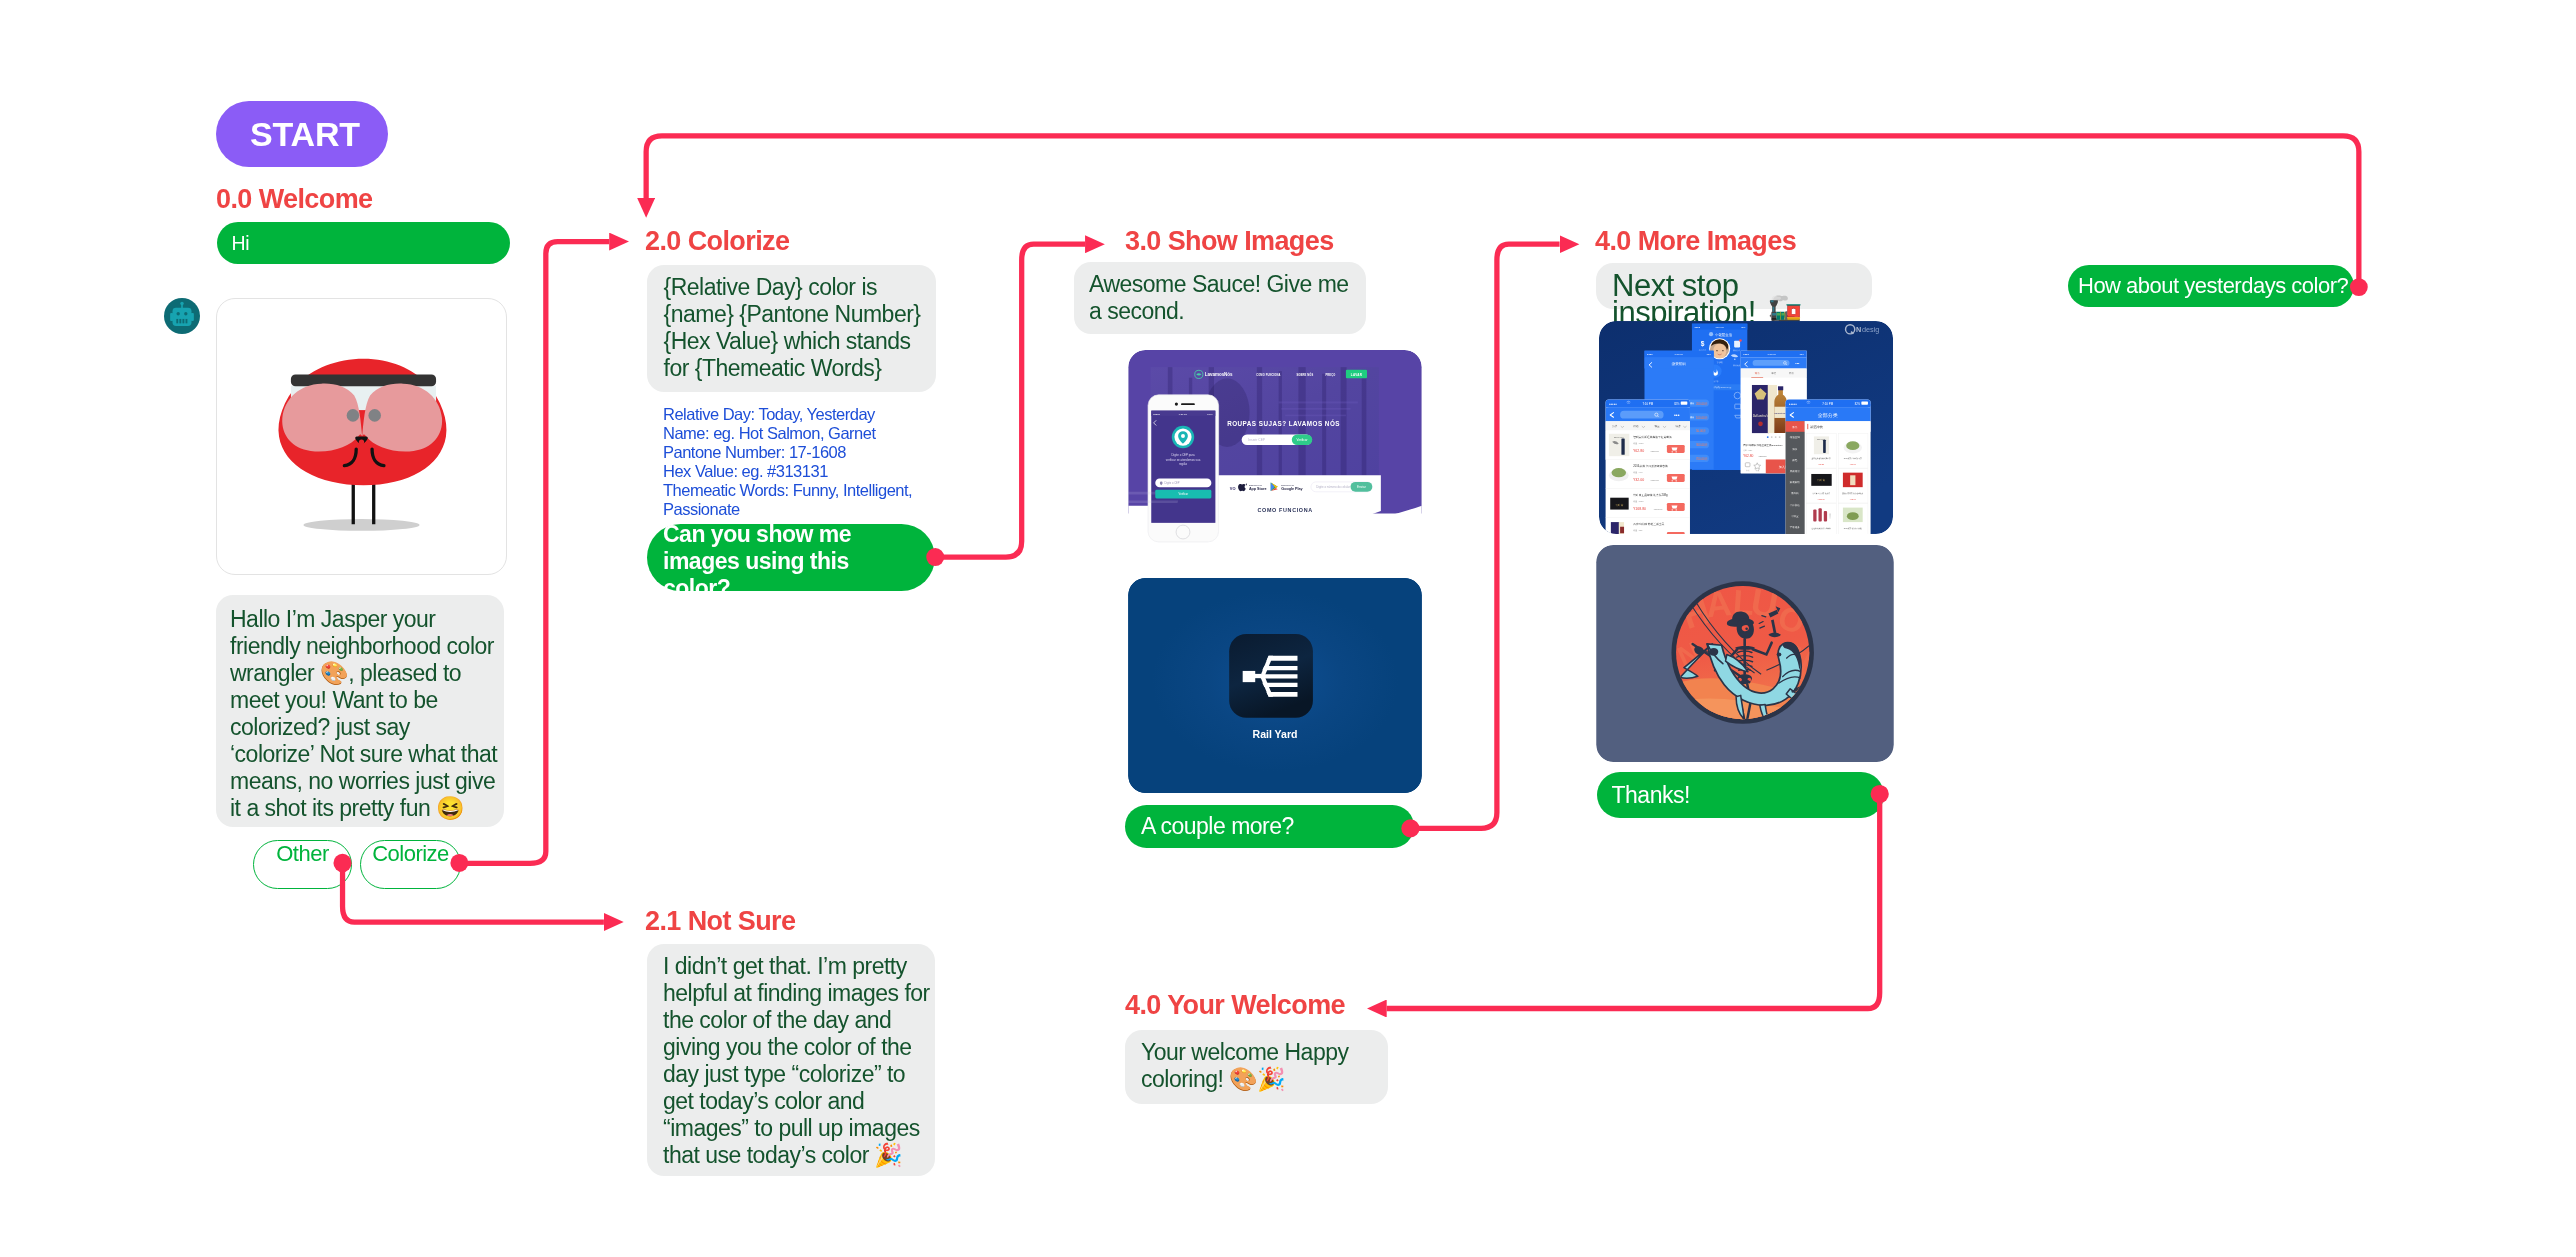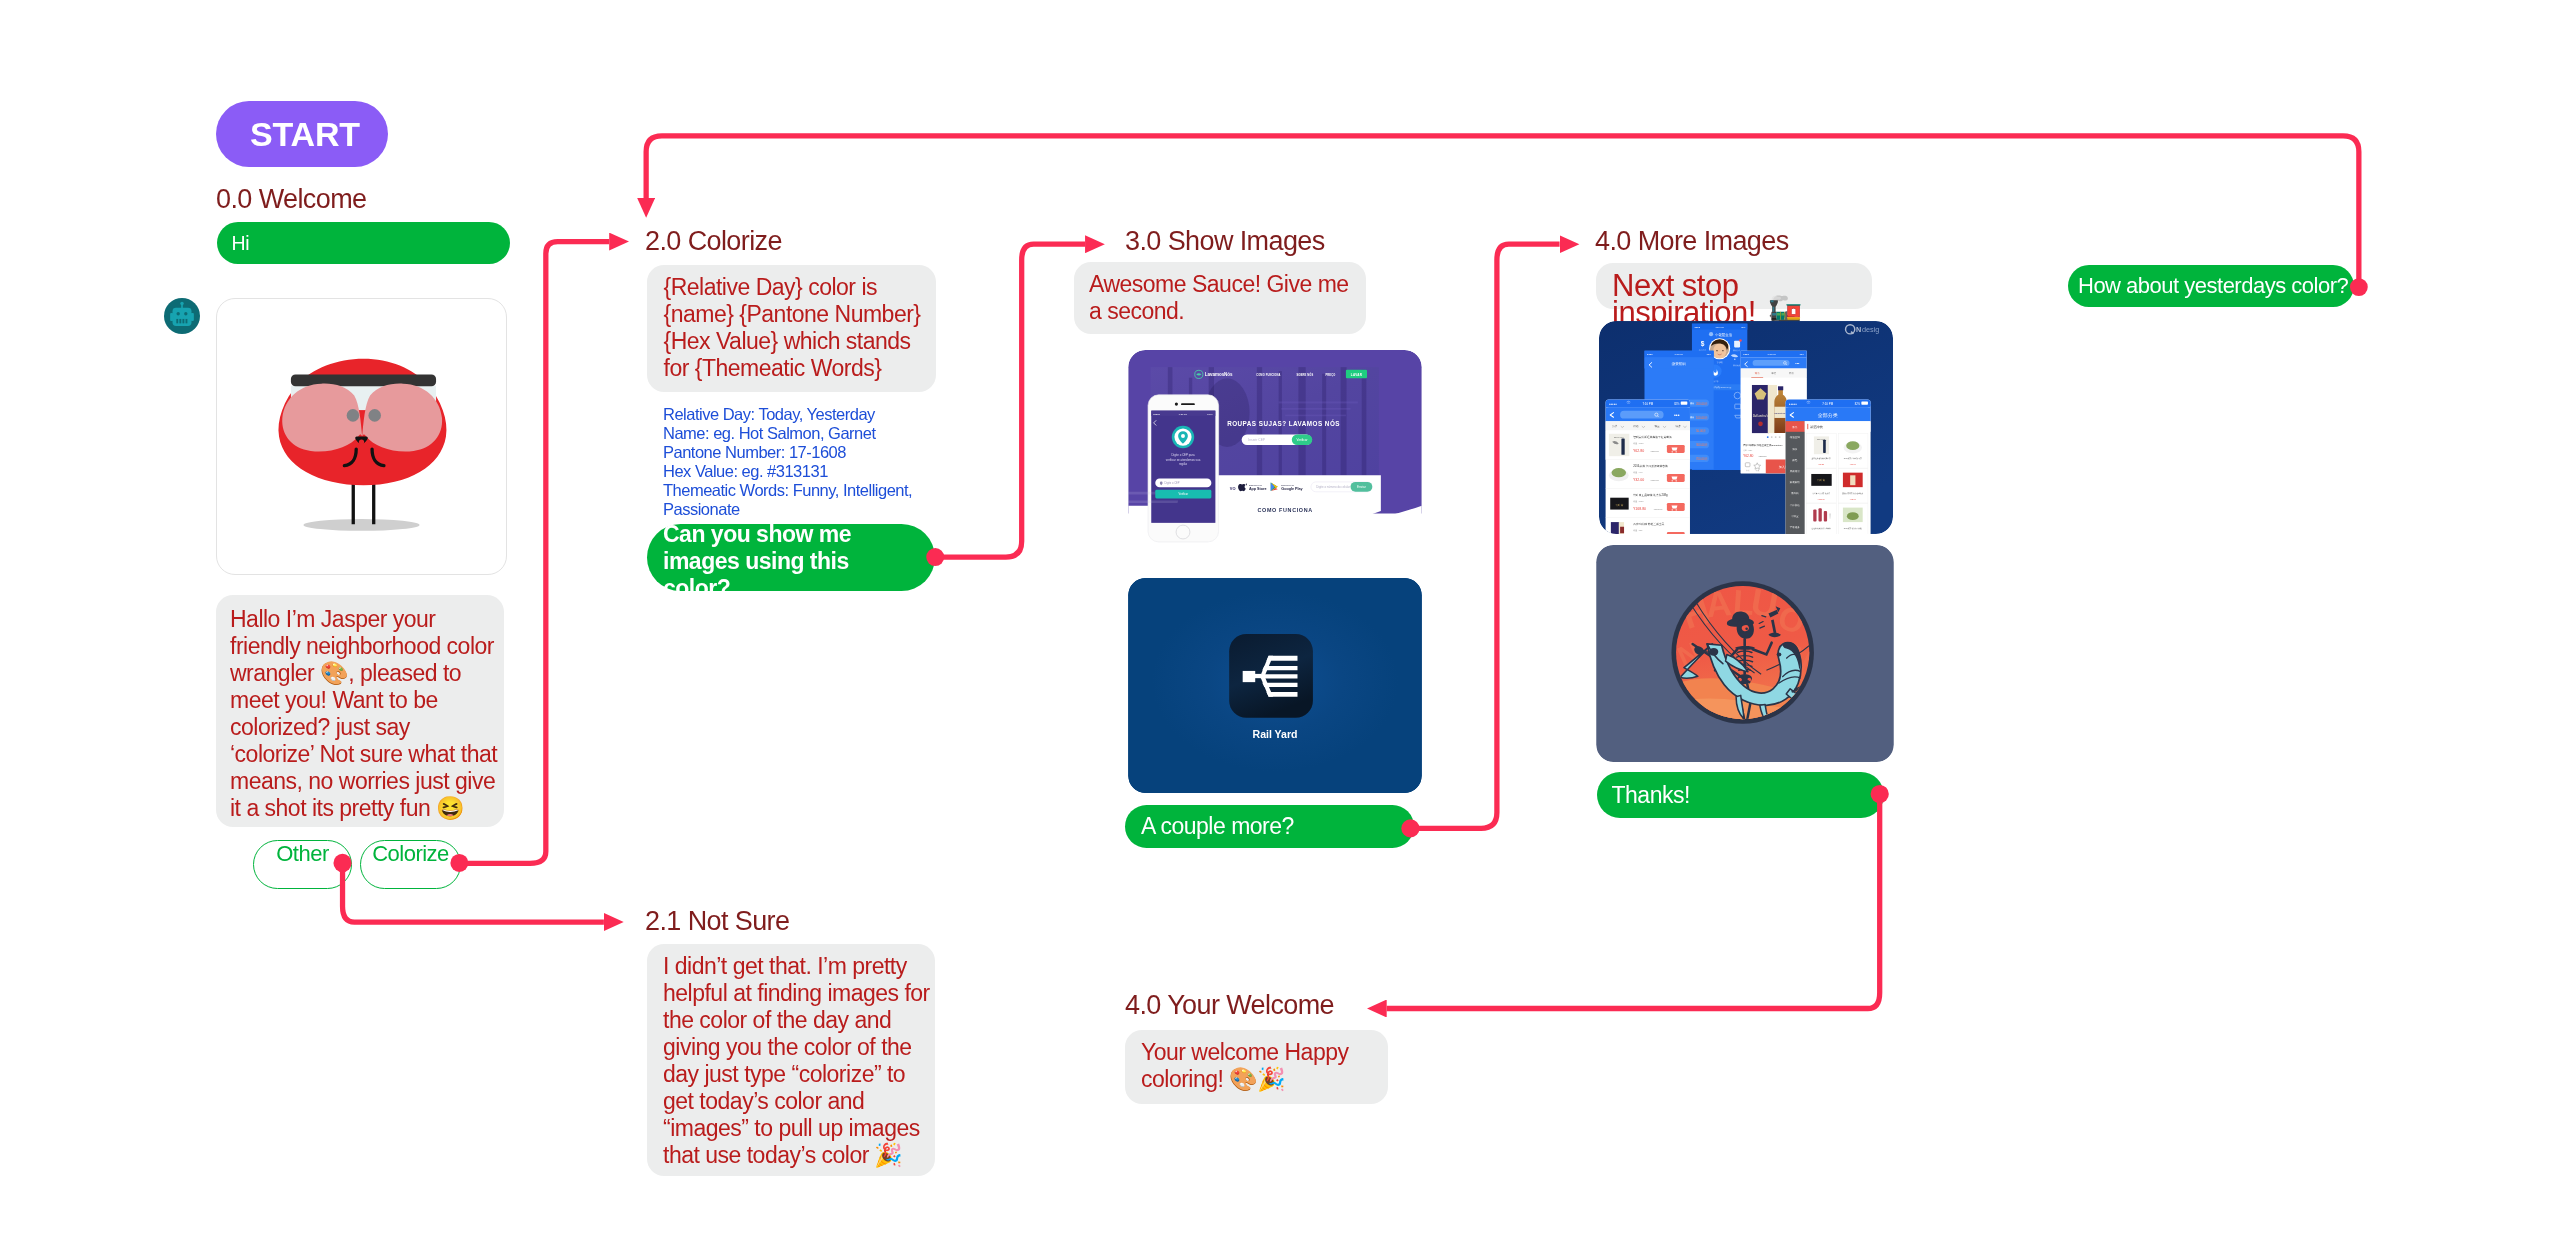--- a/index.html
+++ b/index.html
@@ -2,24 +2,24 @@
 <html style="font-size:10.6px"><head>
 <meta charset="utf-8">
 <style>
   html,body{margin:0;padding:0;background:#fff;}
   body{width:2576px;height:1258px;position:relative;overflow:hidden;
        font-family:"Liberation Sans",sans-serif;-webkit-font-smoothing:antialiased;}
   .abs{position:absolute;}
   #connectors{position:absolute;left:0;top:0;width:2576px;height:1258px;}
   .start-btn{background:#8b5cf6;color:#fff;border-radius:659px;font-weight:bold;
              display:flex;align-items:center;justify-content:center;letter-spacing:0.3px;}
-  .sec-title{color:#7f1d1d;font-weight:normal;white-space:nowrap;}
+  .sec-title{color:#ef4444;font-weight:bold;white-space:nowrap;}
   .bub-user{background:#00b43c;color:#fff;border-radius:659px;display:flex;align-items:center;}
   .bub-user.one-line>span{white-space:nowrap;}
-  .bub-bot{background:#eceded;color:#b91c1c;border-radius:17px;}
+  .bub-bot{background:#eceded;color:#14532d;border-radius:17px;}
   .chip{border:1.3px solid #00b43c;color:#00b43c;border-radius:659px;display:flex;
         justify-content:center;background:#fff;}
   .card{background:#fff;border:0.7px solid #e3e3e3;border-radius:19px;overflow:hidden;}
   .smalltext{color:#1d4ed8;white-space:pre-line;}
 </style>
 </head>
 <body>
 
 <div class="abs start-btn" style="left:216px;top:101px;width:172px;height:66px;font-size:34px;letter-spacing:-0.2px;padding-left:6px;box-sizing:border-box;">
   <span>START</span>

